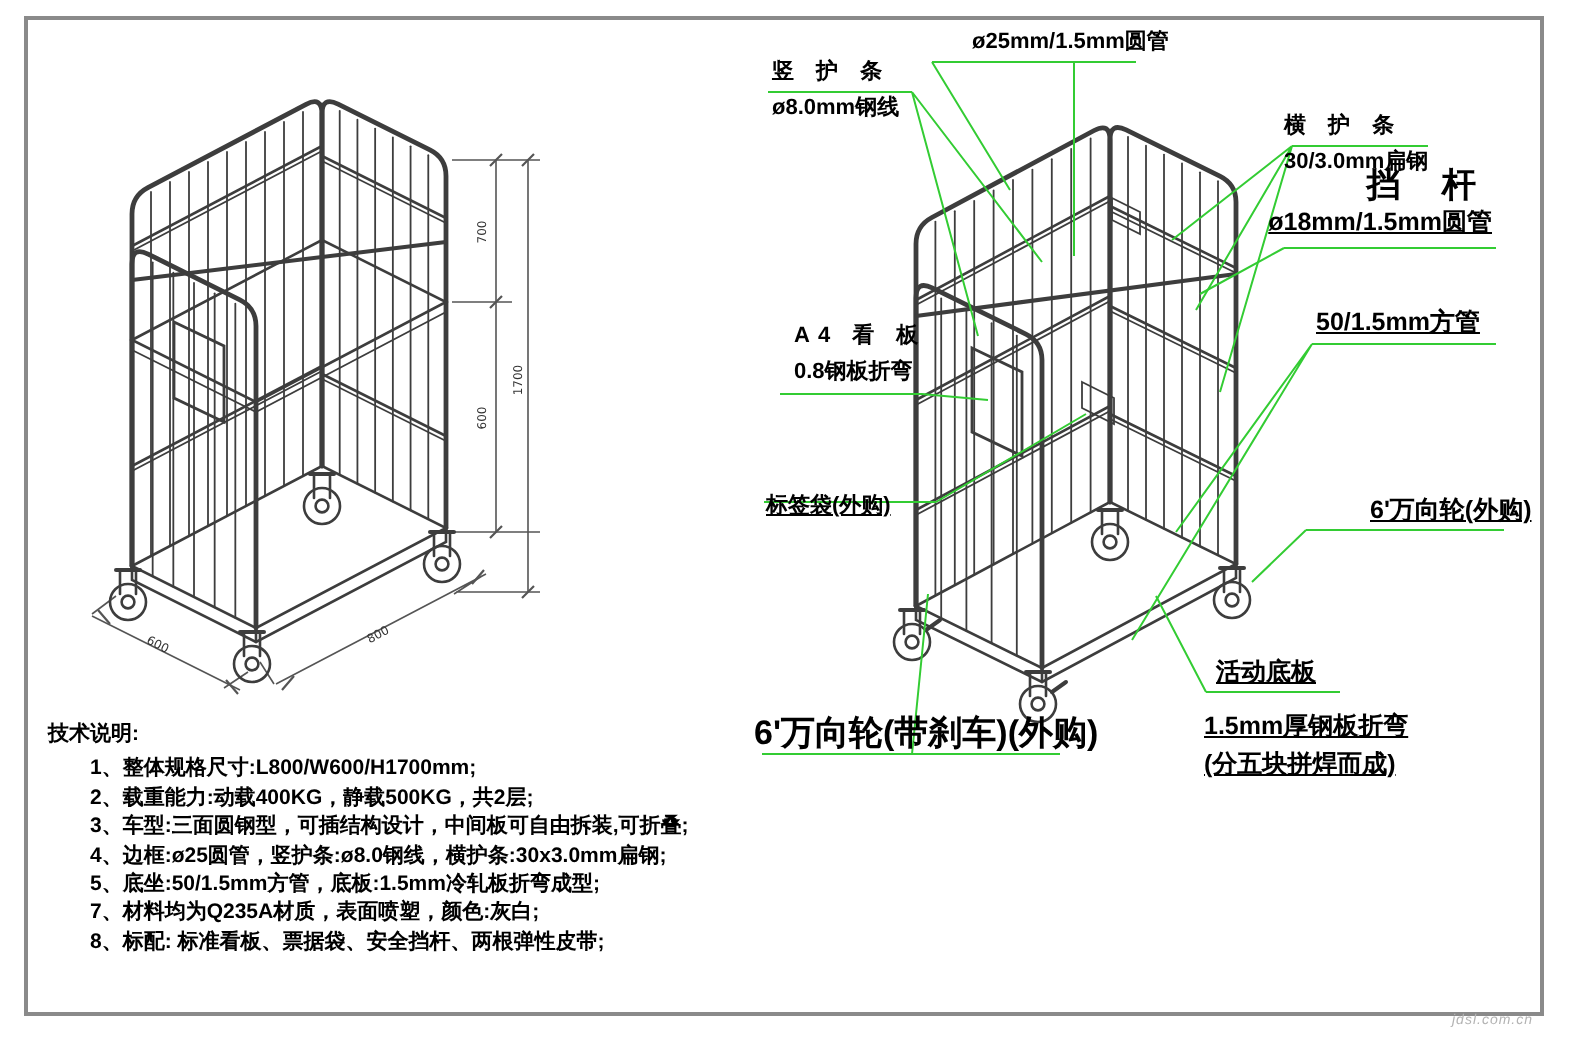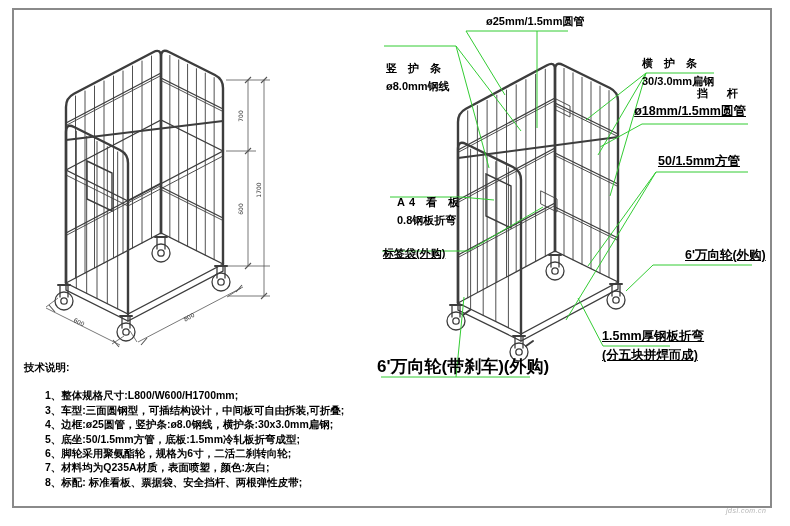--- a/index.html
+++ b/index.html
@@ -13,26 +13,26 @@
   .w2{stroke-width:2;}
   .frameline{stroke-width:2.4;}
   .board{stroke-width:1.4;}
   .leader{stroke:var(--leader,#33cc33);stroke-width:1;fill:none;}
   .dim{stroke:var(--dim,#555);stroke-width:0.8;fill:none;}
   .tick{stroke-width:1.1;}
   .dimtext{fill:#333;font-size:6px;font-family:"DejaVu Sans",sans-serif;}
   .callout{position:absolute;color:#000;font-weight:bold;font-size:11px;line-height:14px;white-space:nowrap;}
   .callout .sp{letter-spacing:4px;}
   .big{font-size:12.5px;text-decoration:underline;}
-  .bar-title{font-size:11px;letter-spacing:8px;}
+  .bar-title{font-size:17px;letter-spacing:8px;}
   .rt{text-align:right;}
   .bl1{margin-bottom:8px;}
   .bb{line-height:19px;}
   .notes{position:absolute;left:24px;top:360px;color:#000;font-weight:bold;font-size:10.5px;line-height:14.4px;}
-  .notes .title{margin-bottom:14px;}
+  .notes .title{margin-bottom:3px;}
   .notes ul{list-style:none;margin:0;padding:0 0 0 21px;}
   .wm{position:absolute;left:726px;top:507px;font-size:7px;font-style:italic;
       color:var(--wm,#b3b3b3);letter-spacing:0.5px;}
 </style>
 </head>
 <body>
 
 <div class="page">
   <div class="frame"></div>
 
@@ -189,60 +189,61 @@
       <path class="leader" d="M390 197 H461 M461 197 L494 200"></path>
       <path class="leader" d="M382 251 H468 M468 251 L543 207"></path>
       <path class="leader" d="M653 265 H752 M653 265 L626 291"></path>
       <path class="leader" d="M381 377 H530 M456 377 L464 297"></path>
       <path class="leader" d="M603 346 H670 M603 346 L578 298"></path>
     </g>
   </svg>
 
   <div class="callout" style="left:486px;top:14px;"><span>ø25mm/1.5mm圆管</span></div>
 
-  <div class="callout" style="left:386px;top:29px;margin-top:32px;">
+  <div class="callout" style="left:386px;top:29px;">
     <div class="sp">竖 护 条</div>
     <div style="margin-top:4px;letter-spacing:0;">ø8.0mm钢线</div>
   </div>
 
   <div class="callout" style="left:642px;top:56px;">
     <div class="sp">横 护 条</div>
     <div style="margin-top:4px;">30/3.0mm扁钢</div>
   </div>
 
   <div class="callout rt" style="left:615px;top:86px;width:131px;">
     <div class="bar-title">挡 杆</div>
     <div class="big" style="margin-top:4px;">ø18mm/1.5mm圆管</div>
   </div>
 
   <div class="callout big" style="left:658px;top:154px;text-align:center;"><span>50/1.5mm方管</span></div>
 
-  <div class="callout" style="left:397px;top:161px;margin-top:34px;">
+  <div class="callout" style="left:397px;top:161px;">
     <div class="sp">A4 看 板</div>
     <div style="margin-top:4px;letter-spacing:0;">0.8钢板折弯</div>
   </div>
 
   <div class="callout" style="left:383px;top:246px;text-decoration:underline;"><span>标签袋(外购)</span></div>
 
   <div class="callout big" style="left:685px;top:248px;"><span>6'万向轮(外购)</span></div>
 
   <div class="callout" style="left:377px;top:360px;font-size:17px;"><span>6'万向轮(带刹车)(外购)</span></div>
 
   <div class="callout big bb" style="left:602px;top:327px;">
+    <div class="bl1" style="padding-left:6px;">活动底板</div>
     <div>1.5mm厚钢板折弯</div>
     <div>(分五块拼焊而成)</div>
   </div>
 
   <div class="notes">
     <div class="title">技术说明:</div>
     <ul>
       <li>1、整体规格尺寸:L800/W600/H1700mm;</li>
+      <li>2、载重能力:动载400KG，静载500KG，共2层;</li>
       <li>3、车型:三面圆钢型，可插结构设计，中间板可自由拆装,可折叠;</li>
       <li>4、边框:ø25圆管，竖护条:ø8.0钢线，横护条:30x3.0mm扁钢;</li>
       <li>5、底坐:50/1.5mm方管，底板:1.5mm冷轧板折弯成型;</li>
-      <li>6、脚轮采用聚氨酯轮，规格为6寸，二活二刹转向轮;</li>
       <li>7、材料均为Q235A材质，表面喷塑，颜色:灰白;</li>
       <li>8、标配: 标准看板、票据袋、安全挡杆、两根弹性皮带;</li>
     </ul>
   </div>
 
   <div class="wm">jdsl.com.cn</div>
 </div>
 
 </body></html>

